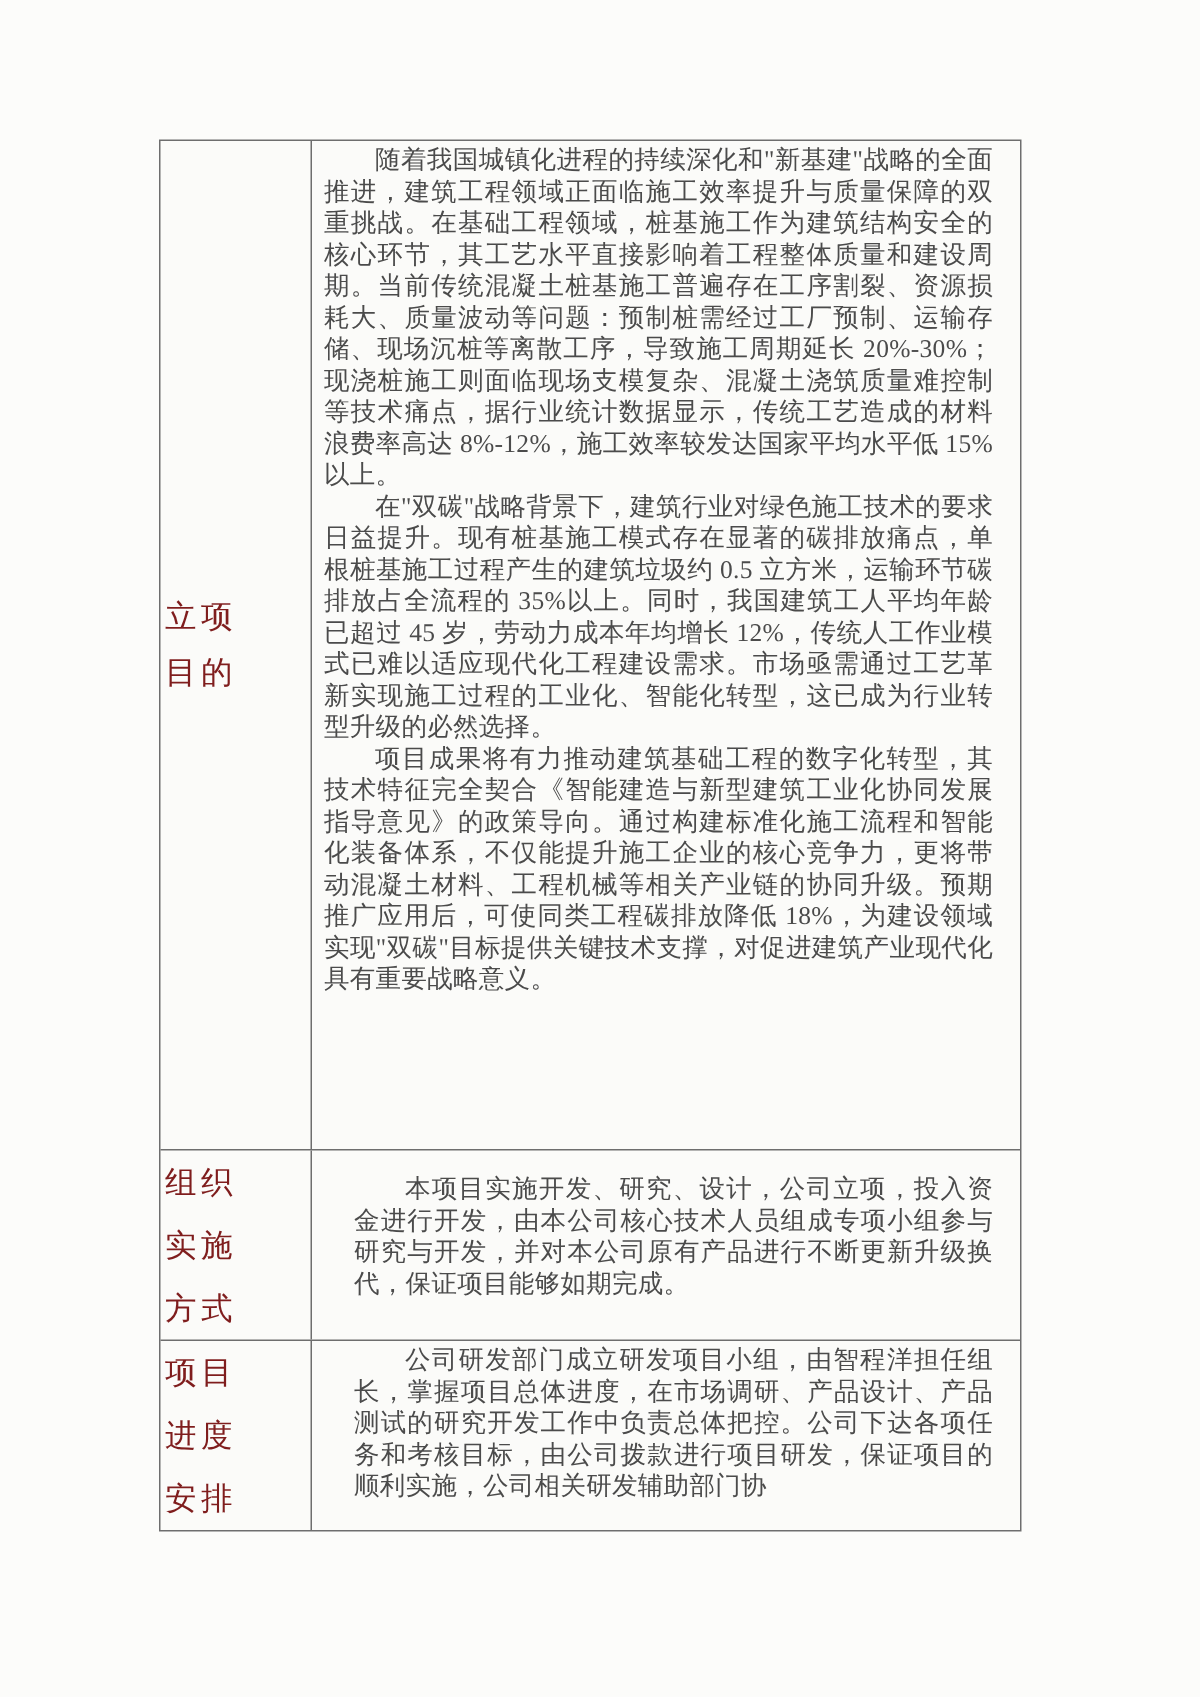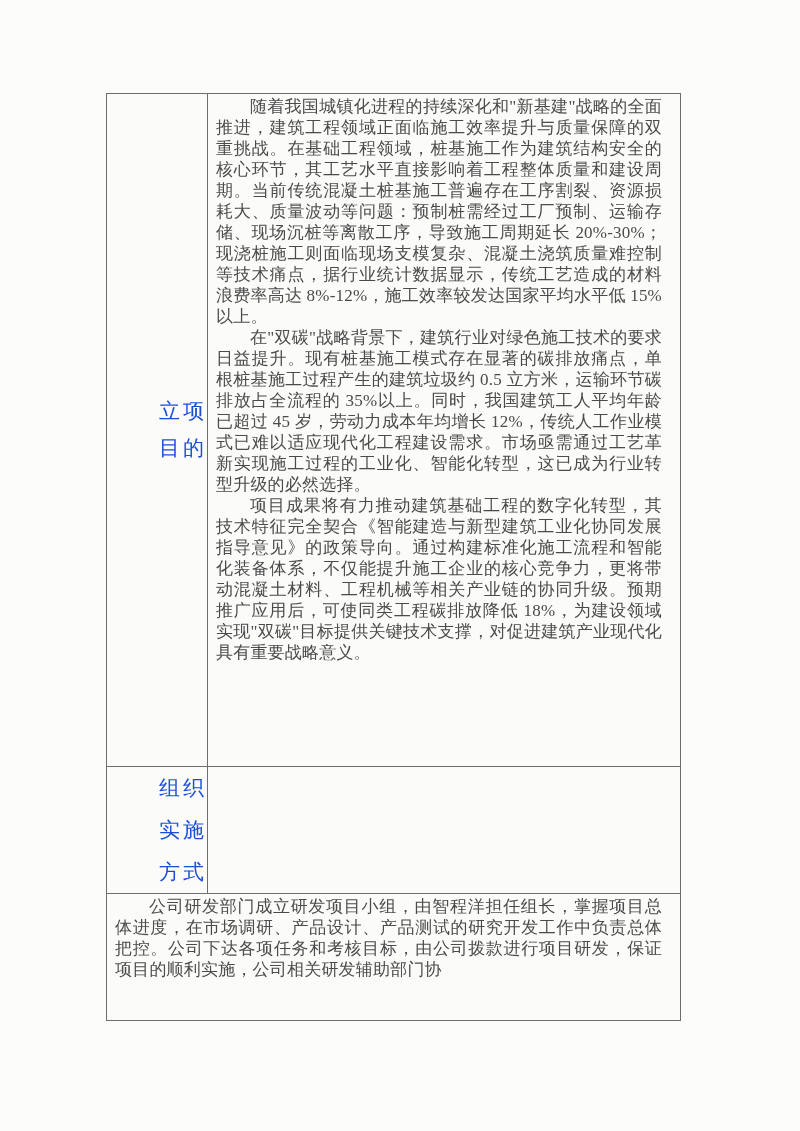--- a/index.html
+++ b/index.html
@@ -39,23 +39,23 @@
   .row-purpose   { height: 672px; }
   .row-org       { height: 127px; }
   .row-schedule  { height: 127px; }
   .label-cell {
     box-sizing: border-box;
     width: 101px;
     flex: 0 0 101px;
     border-right: 1px solid #6e6e6e;
     display: flex;
     flex-direction: column;
-    align-items: flex-end;
+    align-items: flex-start;
     justify-content: center;
-    color: #1d4ed8;
+    color: #7f1d1d;
     font-size: 21px;
     letter-spacing: 3px;
     text-indent: 3px; 
   }
   .label-2line { line-height: 37px; }
   .label-2line span { padding: 0; }
   .label-3line { line-height: 42px; }
   .content-cell {
     flex: 1 1 auto;
     box-sizing: border-box;
@@ -95,22 +95,30 @@
         <p>项目成果将有力推动建筑基础工程的数字化转型，其技术特征完全契合《智能建造与新型建筑工业化协同发展指导意见》的政策导向。通过构建标准化施工流程和智能化装备体系，不仅能提升施工企业的核心竞争力，更将带动混凝土材料、工程机械等相关产业链的协同升级。预期推广应用后，可使同类工程碳排放降低 18%，为建设领域实现"双碳"目标提供关键技术支撑，对促进建筑产业现代化具有重要战略意义。</p>
       </div>
     </div>
 
     <div class="row row-org">
       <div class="label-cell label-3line">
         <span>组织</span>
         <span>实施</span>
         <span>方式</span>
       </div>
+      <div class="content-cell content-center">
+        <p>本项目实施开发、研究、设计，公司立项，投入资金进行开发，由本公司核心技术人员组成专项小组参与研究与开发，并对本公司原有产品进行不断更新升级换代，保证项目能够如期完成。</p>
+      </div>
     </div>
 
     <div class="row row-schedule">
+      <div class="label-cell label-3line">
+        <span>项目</span>
+        <span>进度</span>
+        <span>安排</span>
+      </div>
       <div class="content-cell">
         <p>公司研发部门成立研发项目小组，由智程洋担任组长，掌握项目总体进度，在市场调研、产品设计、产品测试的研究开发工作中负责总体把控。公司下达各项任务和考核目标，由公司拨款进行项目研发，保证项目的顺利实施，公司相关研发辅助部门协</p>
       </div>
     </div>
 
   </div>
 </div>
 
 </body></html>

